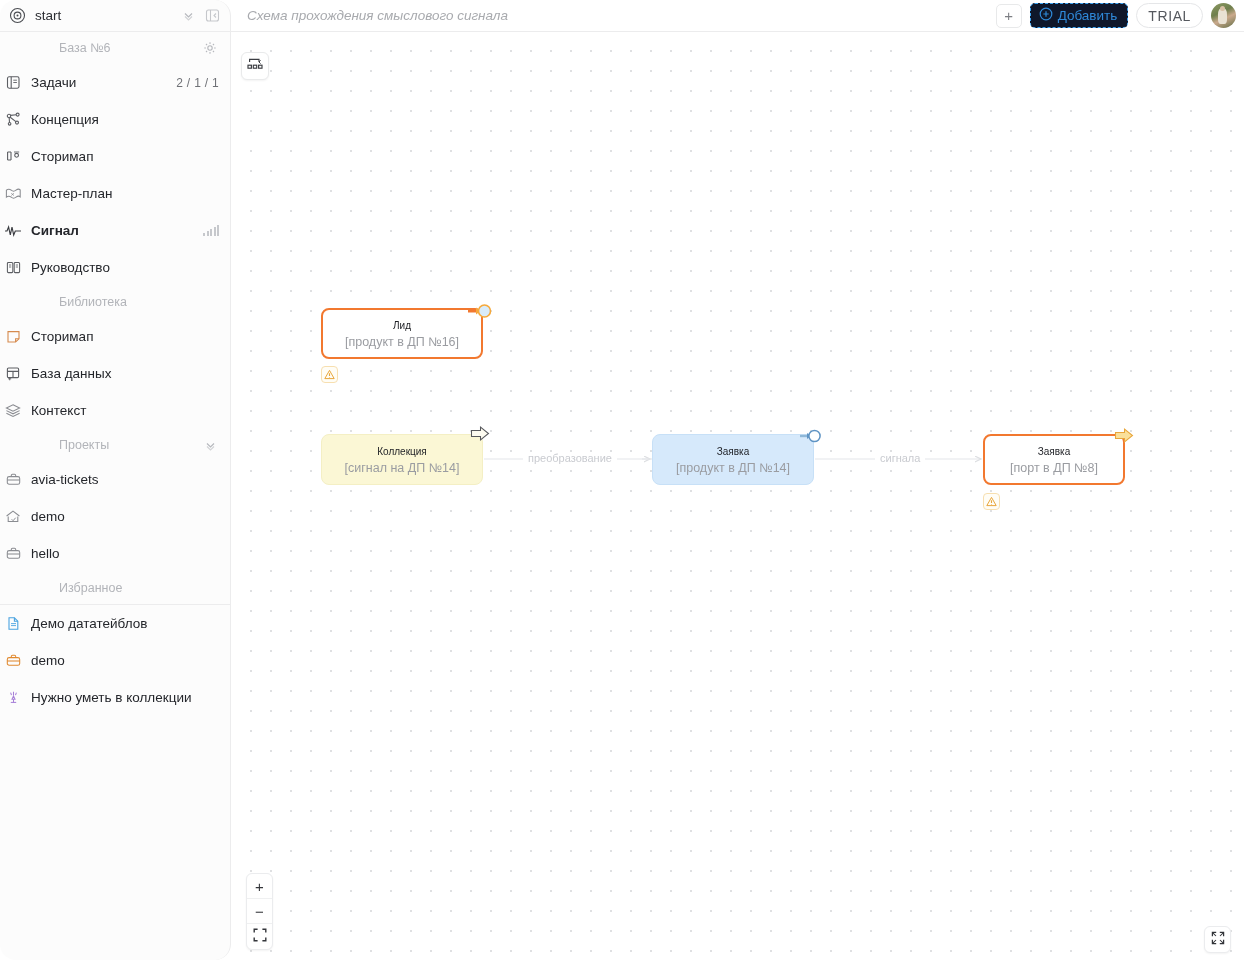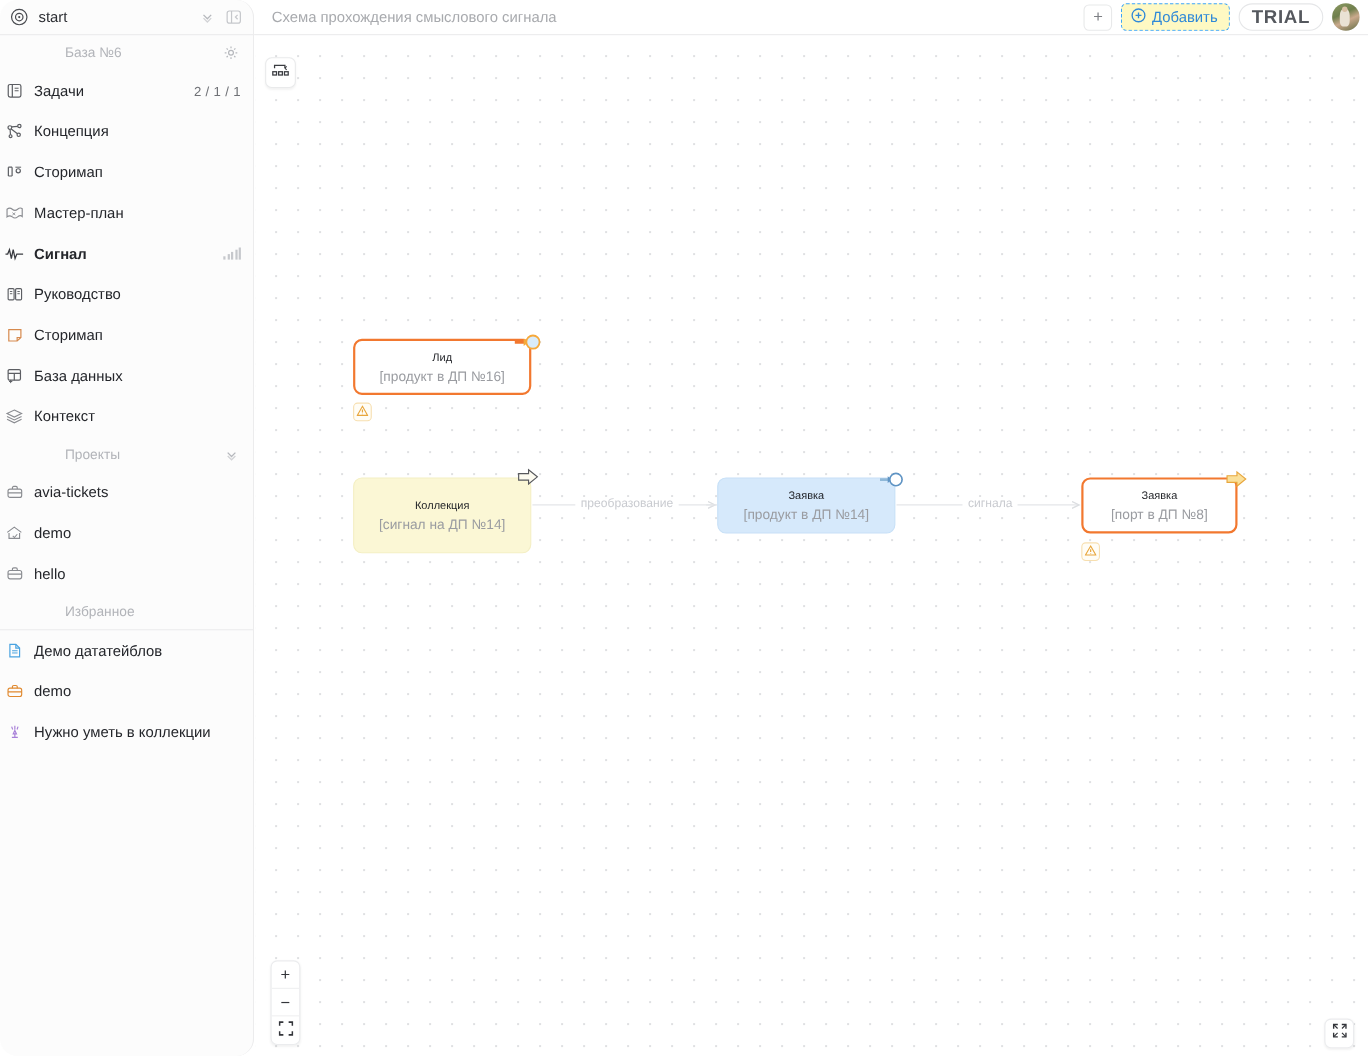--- a/index.html
+++ b/index.html
@@ -68,39 +68,39 @@
   #header {
     position: absolute; left: 231px; top: 0;
     width: 1013px; height: 32px;
     background: #ffffff;
     border-bottom: 1px solid #ececed;
     display: flex; align-items: center;
     padding: 0 8px 0 16px;
   }
   #doc-title {
     flex: 1 1 auto; font-size: 13.5px; color: #a8aaae;
-    white-space: nowrap; overflow: hidden;
+    font-style: italic; white-space: nowrap; overflow: hidden;
   }
   .hdr-plus {
     width: 26px; height: 24px; border: 1px solid #e8e9ea;
     border-radius: 5px; background: #fff;
     display: flex; align-items: center; justify-content: center;
     color: #7d7f84; font-size: 15px; margin-right: 8px;
   }
   .hdr-add {
     height: 25px; border: 1px dashed #3da5f5; border-radius: 5px;
-    background: #fef9c3; color: #2f89d8;
+    background: #0f172a; color: #2f89d8;
     display: flex; align-items: center; gap: 5px;
     padding: 0 10px 0 8px; font-size: 13.5px; margin-right: 8px;
   }
   .hdr-trial {
     height: 25px; border: 1px solid #e5e6e8; border-radius: 13px;
-    background: #fff; color: #55585e; font-size: 17px;
+    background: #fff; color: #55585e; font-size: 14px;
     letter-spacing: .6px; display: flex; align-items: center;
-    padding: 0 11px; margin-right: 8px; font-weight: bold;
+    padding: 0 11px; margin-right: 8px;
   }
   .hdr-avatar {
     width: 25px; height: 25px; border-radius: 50%;
     overflow: hidden; position: relative;
     background: linear-gradient(155deg,#8d9a63 0%,#6f7f4c 38%,#caa98c 60%,#5e6b42 100%);
   }
   .hdr-avatar::before {
     content:""; position:absolute; left:7px; top:5px;
     width:9px; height:16px; border-radius:40% 40% 30% 30%;
     background: #e9e2d4;
@@ -282,20 +282,23 @@
     <span class="ic">
       <svg width="15" height="15" viewBox="0 0 15 15" fill="none" stroke="#5c5e63" stroke-width="1.05">
         <rect x="1.4" y="2.4" width="5.4" height="10.2" rx="1"></rect>
         <rect x="8.2" y="2.4" width="5.4" height="10.2" rx="1"></rect>
         <path d="M3 5h2.2M3 7h2.2M9.8 5H12M9.8 7H12" stroke-width=".85"></path>
       </svg>
     </span>
     <span class="txt">Руководство</span>
   </div>
 
+  <div class="sb-section">
+    <span class="lbl">Библиотека</span>
+  </div>
 
   <div class="sb-item">
     <span class="ic">
       <svg width="15" height="15" viewBox="0 0 15 15" fill="none" stroke="#d68a4e" stroke-width="1.1">
         <path d="M2 2.6h11v7.2L9.6 13H2z"></path>
           <path d="M13 9.8H9.6V13"></path>
       </svg>
     </span>
     <span class="txt">Сторимап</span>
   </div>
@@ -470,21 +473,21 @@
   </div>
   <div class="warn" style="left:89px; top:333px;">
     <span>
       <svg width="11" height="11" viewBox="0 0 11 11" fill="none" stroke="#e8a63c" stroke-width="1">
         <path d="M5.5 1.4 L10.2 9.6 H0.8 Z"></path>
           <path d="M5.5 4.3v2.6M5.5 8.1v.5" stroke-width="1.1"></path>
       </svg>
     </span>
   </div>
 
-  <div class="node yellow" style="left:89px; top:401px; width:162px; height:69px;">
+  <div class="node yellow" style="left:89px; top:401px; width:162px; height:51px;">
     <div class="n-title">Коллекция</div>
     <div class="n-sub">[сигнал на ДП №14]</div>
     <span style="position:absolute; right:-9px; top:-11px;">
       <svg width="22" height="20" viewBox="0 0 22 20" fill="none">
         <path d="M2.5 6.5 h9 V3 L19.5 9.5 L11.5 16 V12.5 H2.5 Z" fill="#fdfbf0" stroke="#57585c" stroke-width="1.05"></path>
       </svg>
     </span>
   </div>
 
   <div class="node blue" style="left:420px; top:401px; width:162px; height:51px;">

